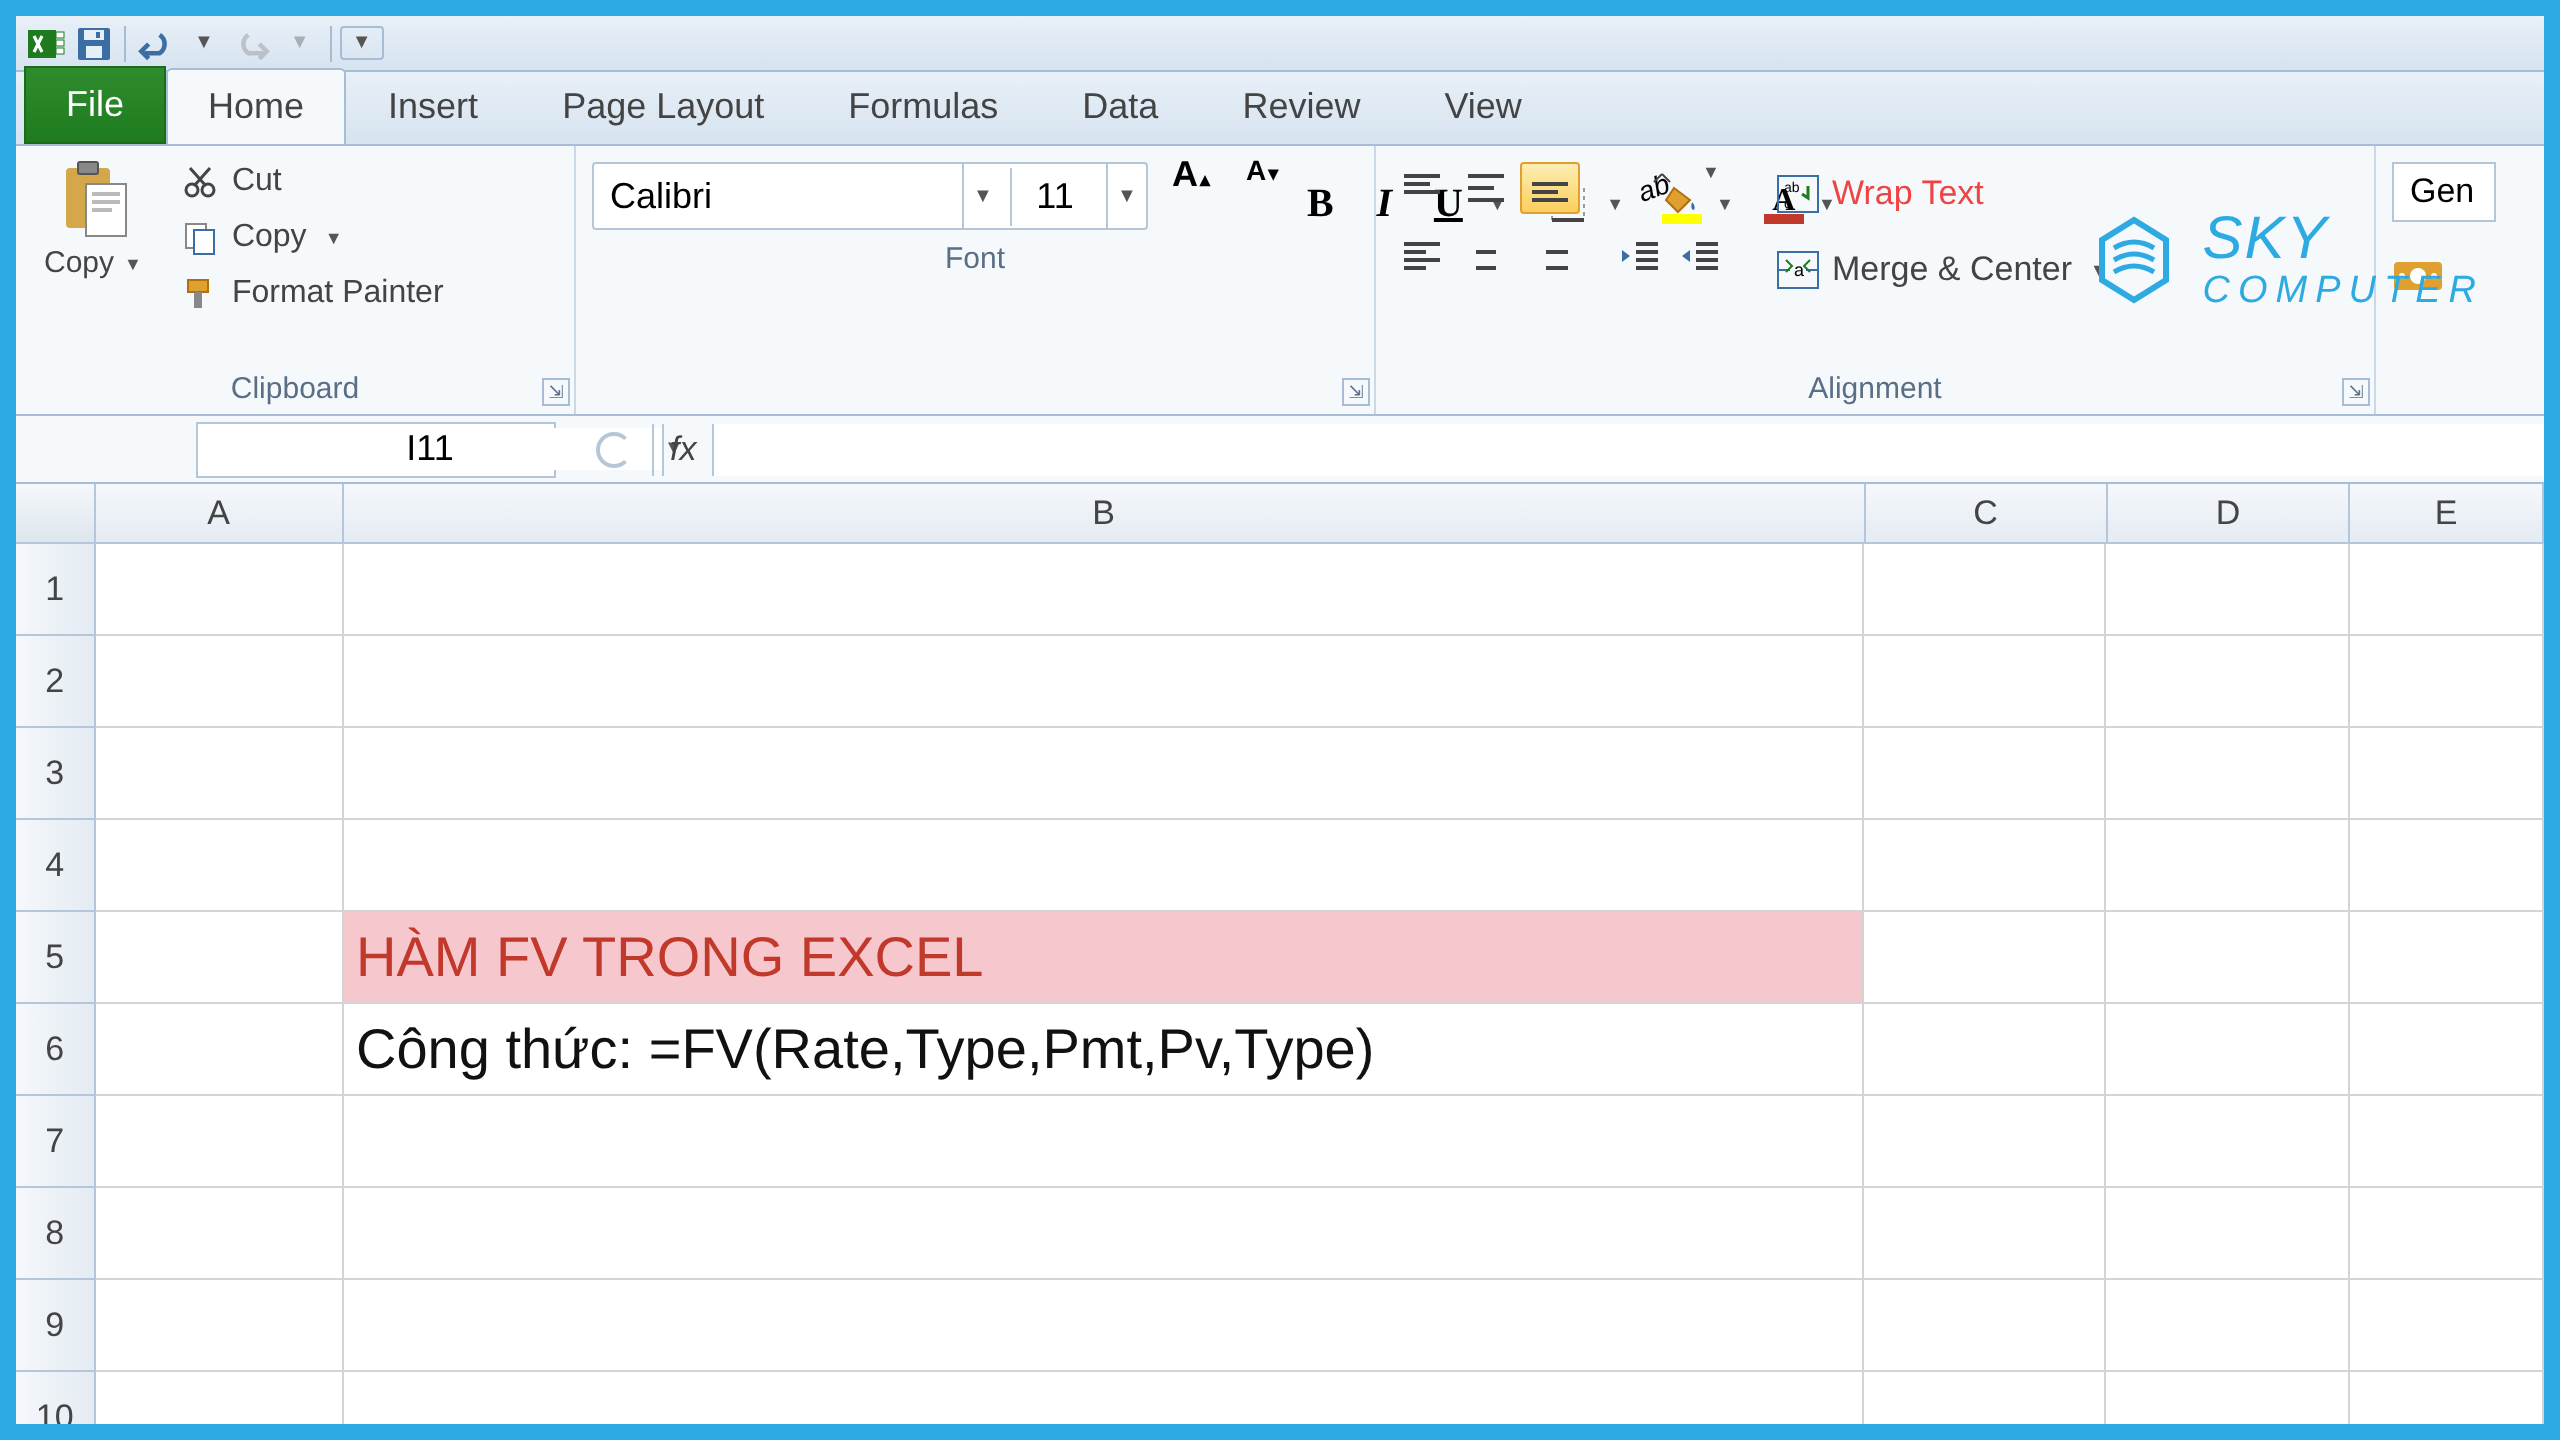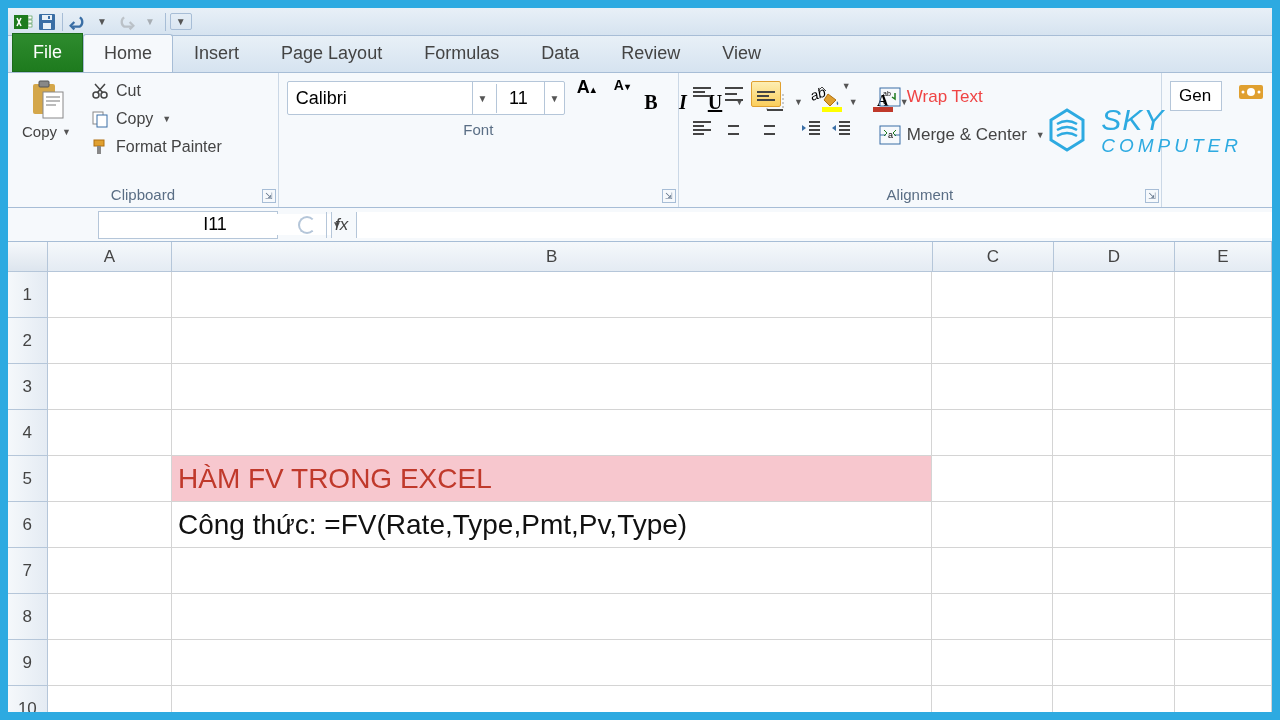--- a/index.html
+++ b/index.html
@@ -358,21 +358,21 @@
             <span>Merge &amp; Center</span>
             <span class="dd-caret">▼</span>
           </div>
         </div>
       </div>
       <div class="group-label">Alignment</div>
       <div class="group-launcher">⇲</div>
     </div>
 
     <div class="group" style="flex:1; border-right:none">
-      <div style="display:flex; flex-direction:row; gap:16px; padding-top:4px">
+      <div style="display:flex; flex-direction:column; gap:16px; padding-top:4px">
         <div style="border:1px solid #B5C6D9; background:#fff; padding:4px 8px; font-size:17px; width:52px">Gen</div>
         <div>
           <svg width="26" height="22" viewBox="0 0 26 22">
               <rect x="1" y="4" width="24" height="14" rx="2" fill="#E0A030"></rect>
               <circle cx="13" cy="11" r="4" fill="#fff"></circle>
               <circle cx="5" cy="11" r="1.5" fill="#fff"></circle>
               <circle cx="21" cy="11" r="1.5" fill="#fff"></circle>
             </svg>
         </div>
       </div>

